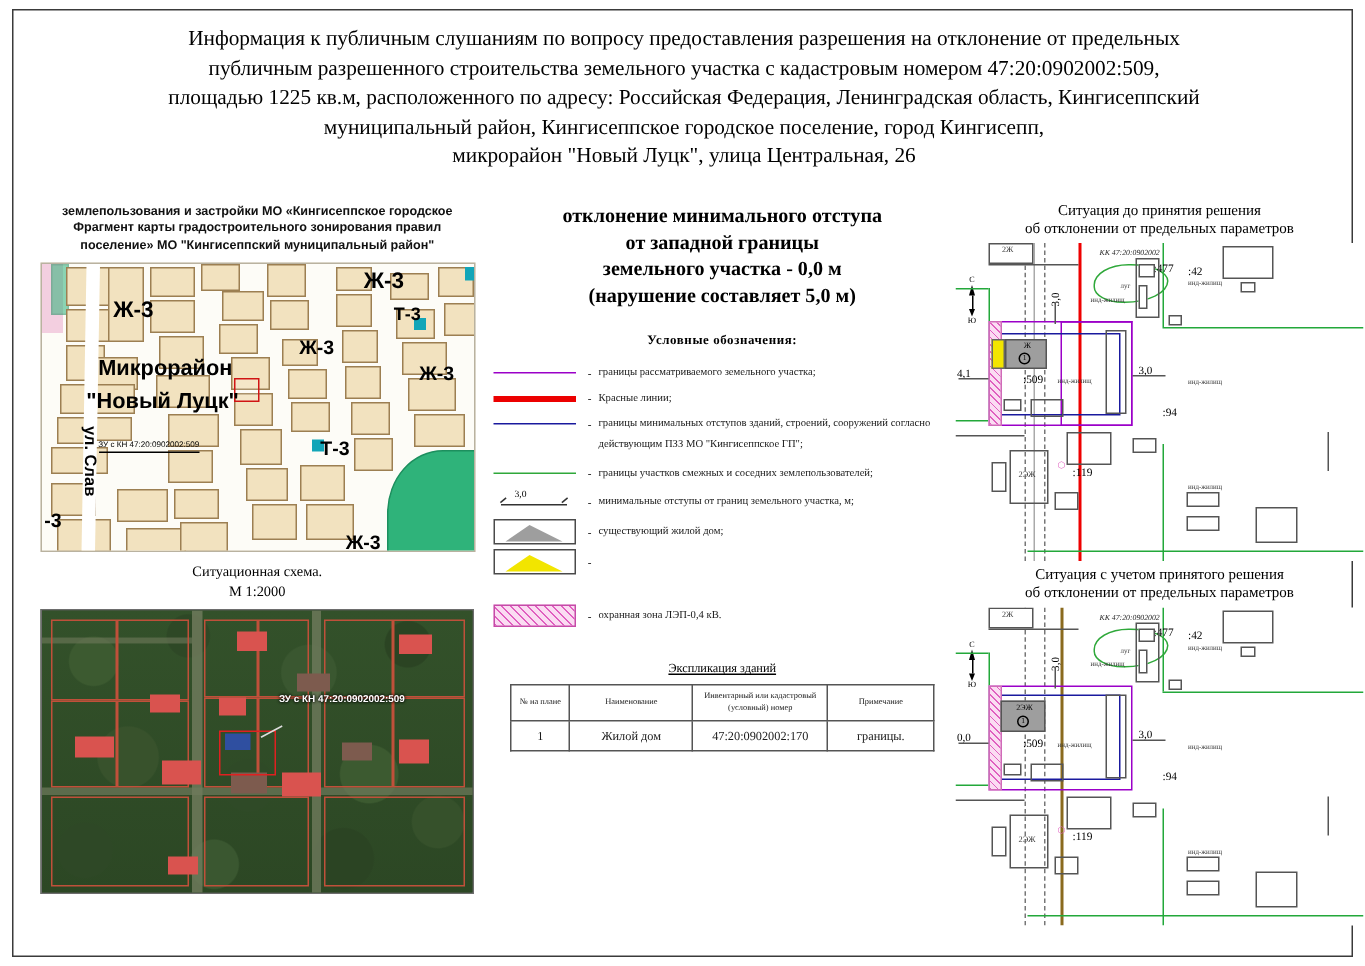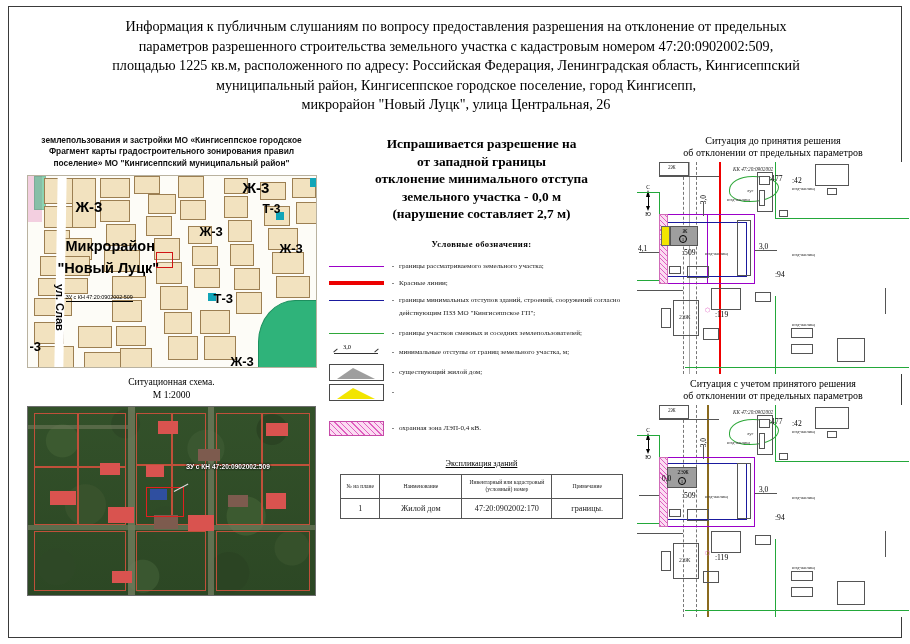--- a/index.html
+++ b/index.html
@@ -414,21 +414,21 @@
     position: absolute; color: #e05fc0; font-size: 6px;
   }
 </style>
 </head>
 <body>
 
 <div class="page-frame">
 
   <div class="doc-title">
     <div>Информация к публичным слушаниям по вопросу предоставления разрешения на отклонение от предельных</div>
-    <div>параметров разрешенного строительства земельного участка с кадастровым номером 47:20:0902002:509,</div>
+    <div>публичным разрешенного строительства земельного участка с кадастровым номером 47:20:0902002:509,</div>
     <div>площадью 1225 кв.м, расположенного по адресу: Российская Федерация, Ленинградская область, Кингисеппский</div>
     <div>муниципальный район, Кингисеппское городское поселение, город Кингисепп,</div>
     <div>микрорайон "Новый Луцк", улица Центральная, 26</div>
   </div>
 
   <div class="left-col">
 
     <div class="panel-caption">
       <div>землепользования  и застройки МО «Кингисеппское городское</div>
       <div>Фрагмент карты градостроительного зонирования правил</div>
@@ -581,25 +581,24 @@
       <div class="aerial-bld-blue" style="left:122px;top:82px;width:17px;height:11px;"></div>
 
       <div class="aerial-leader" style="left:146px;top:84px;width:16px;transform:rotate(-28deg);"></div>
       <div class="aerial-lbl" style="left:158px;top:56px;">ЗУ с КН 47:20:0902002:509</div>
     </div>
   </div>
 
   <div class="center-col">
 
     <div class="request-title">
-      <div>Испрашивается разрешение на</div>
+      <div>отклонение минимального отступа</div>
       <div>от западной границы</div>
-      <div>отклонение минимального отступа</div>
       <div>земельного участка - 0,0 м</div>
-      <div>(нарушение составляет 2,7 м)</div>
+      <div>(нарушение составляет 5,0 м)</div>
     </div>
 
     <div class="legend-head">Условные обозначения:</div>
 
     <div class="legend">
 
       <div class="lg-row">
         <div class="lg-sym">
             <div class="ln ln-purple"></div>
           </div>
@@ -830,21 +829,21 @@
       <div class="sp-hatch" style="left:22px;top:52px;width:9px;height:70px;"></div>
 
       <div class="sp-house" style="left:30px;top:62px;width:30px;height:21px;"></div>
       <div class="sp-house-lbl" style="left:34px;top:64px;width:24px;">2ЭЖ</div>
       <div class="sp-circnum" style="left:41px;top:72px;">1</div>
 
       <div class="sp-lbl" style="left:45px;top:86px;">:509</div>
       <div class="sp-lbl-sm" style="left:68px;top:89px;">инд-жилищ</div>
 
       <div class="sp-dim-v" style="left:62px;top:33px;">3,0</div>
-      <div class="sp-dim" style="left:1px;top:69px;margin-left:24px;">0,0</div>
+      <div class="sp-dim" style="left:1px;top:82px;">0,0</div>
       <div class="sp-dim" style="left:122px;top:80px;">3,0</div>
       <div class="sp-hline" style="left:118px;top:88px;width:22px;"></div>
       <div class="sp-vline" style="left:66px;top:40px;height:14px;"></div>
       <div class="sp-hline" style="left:2px;top:90px;width:20px;"></div>
 
       <div class="sp-lbl" style="left:155px;top:14px;">:42</div>
       <div class="sp-lbl" style="left:138px;top:108px;">:94</div>
       <div class="sp-lbl" style="left:78px;top:148px;">:119</div>
 
       <div class="sp-lbl-sm" style="left:90px;top:35px;">инд-жилищ</div>

